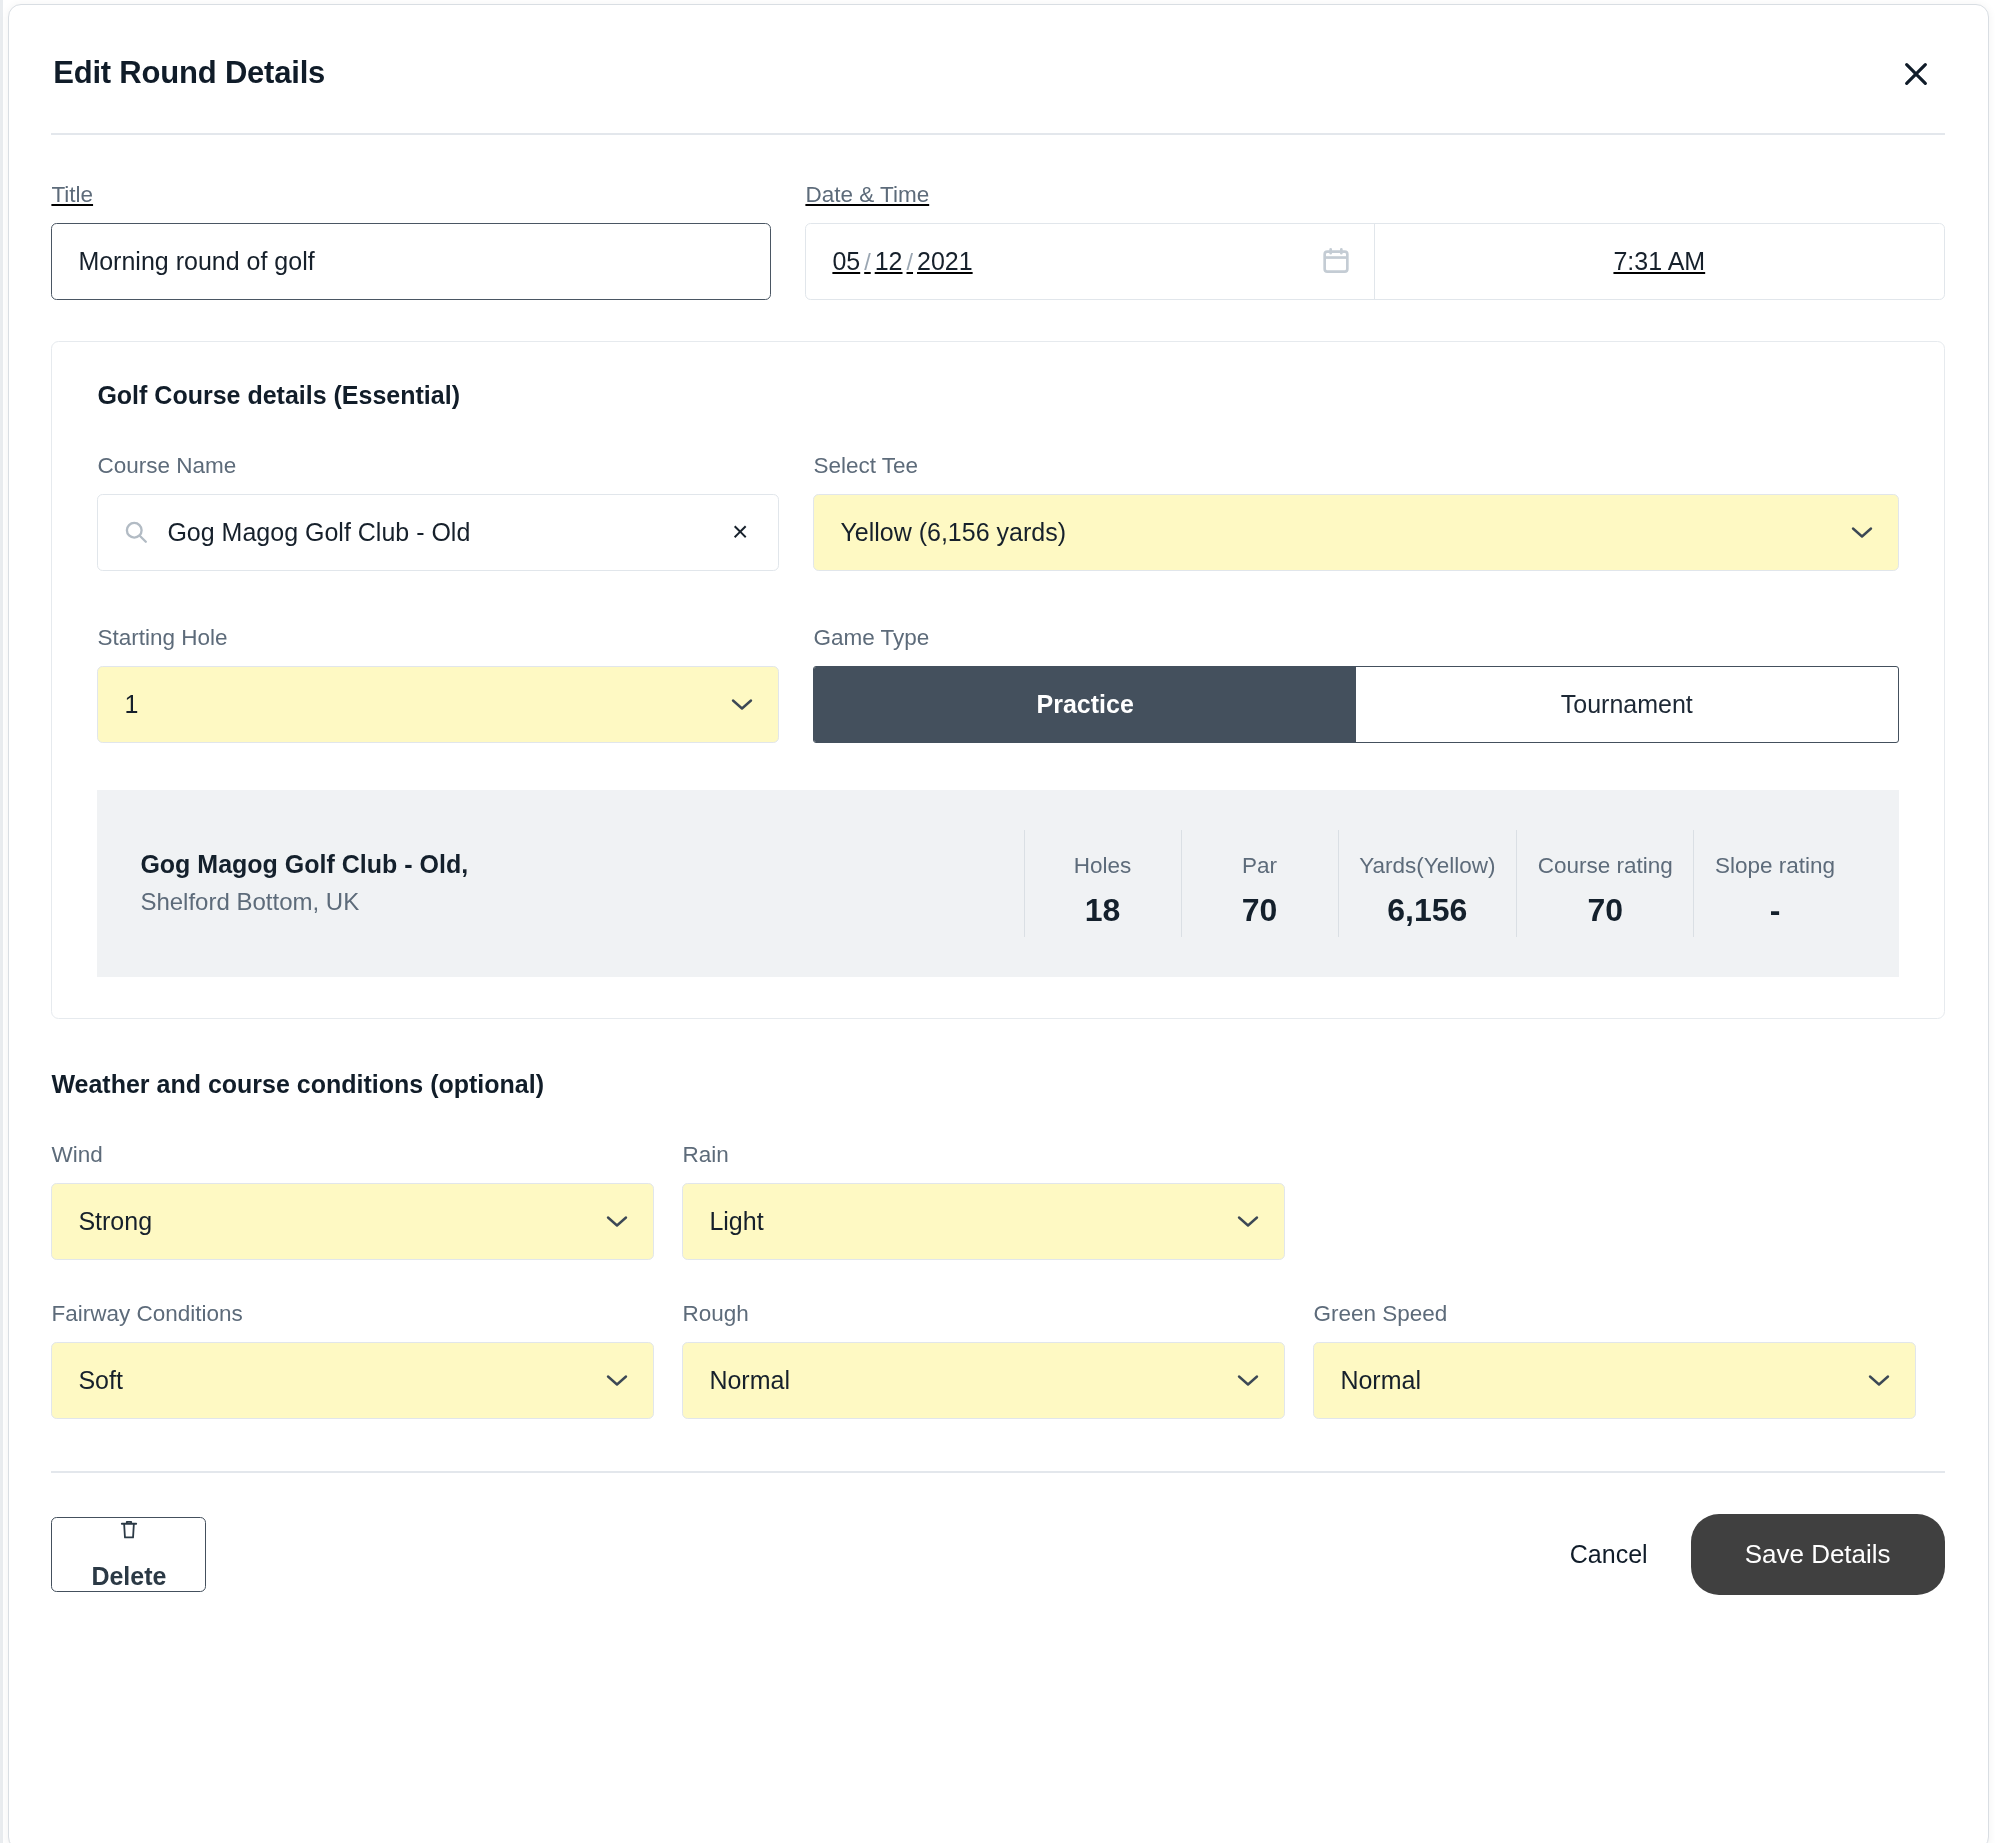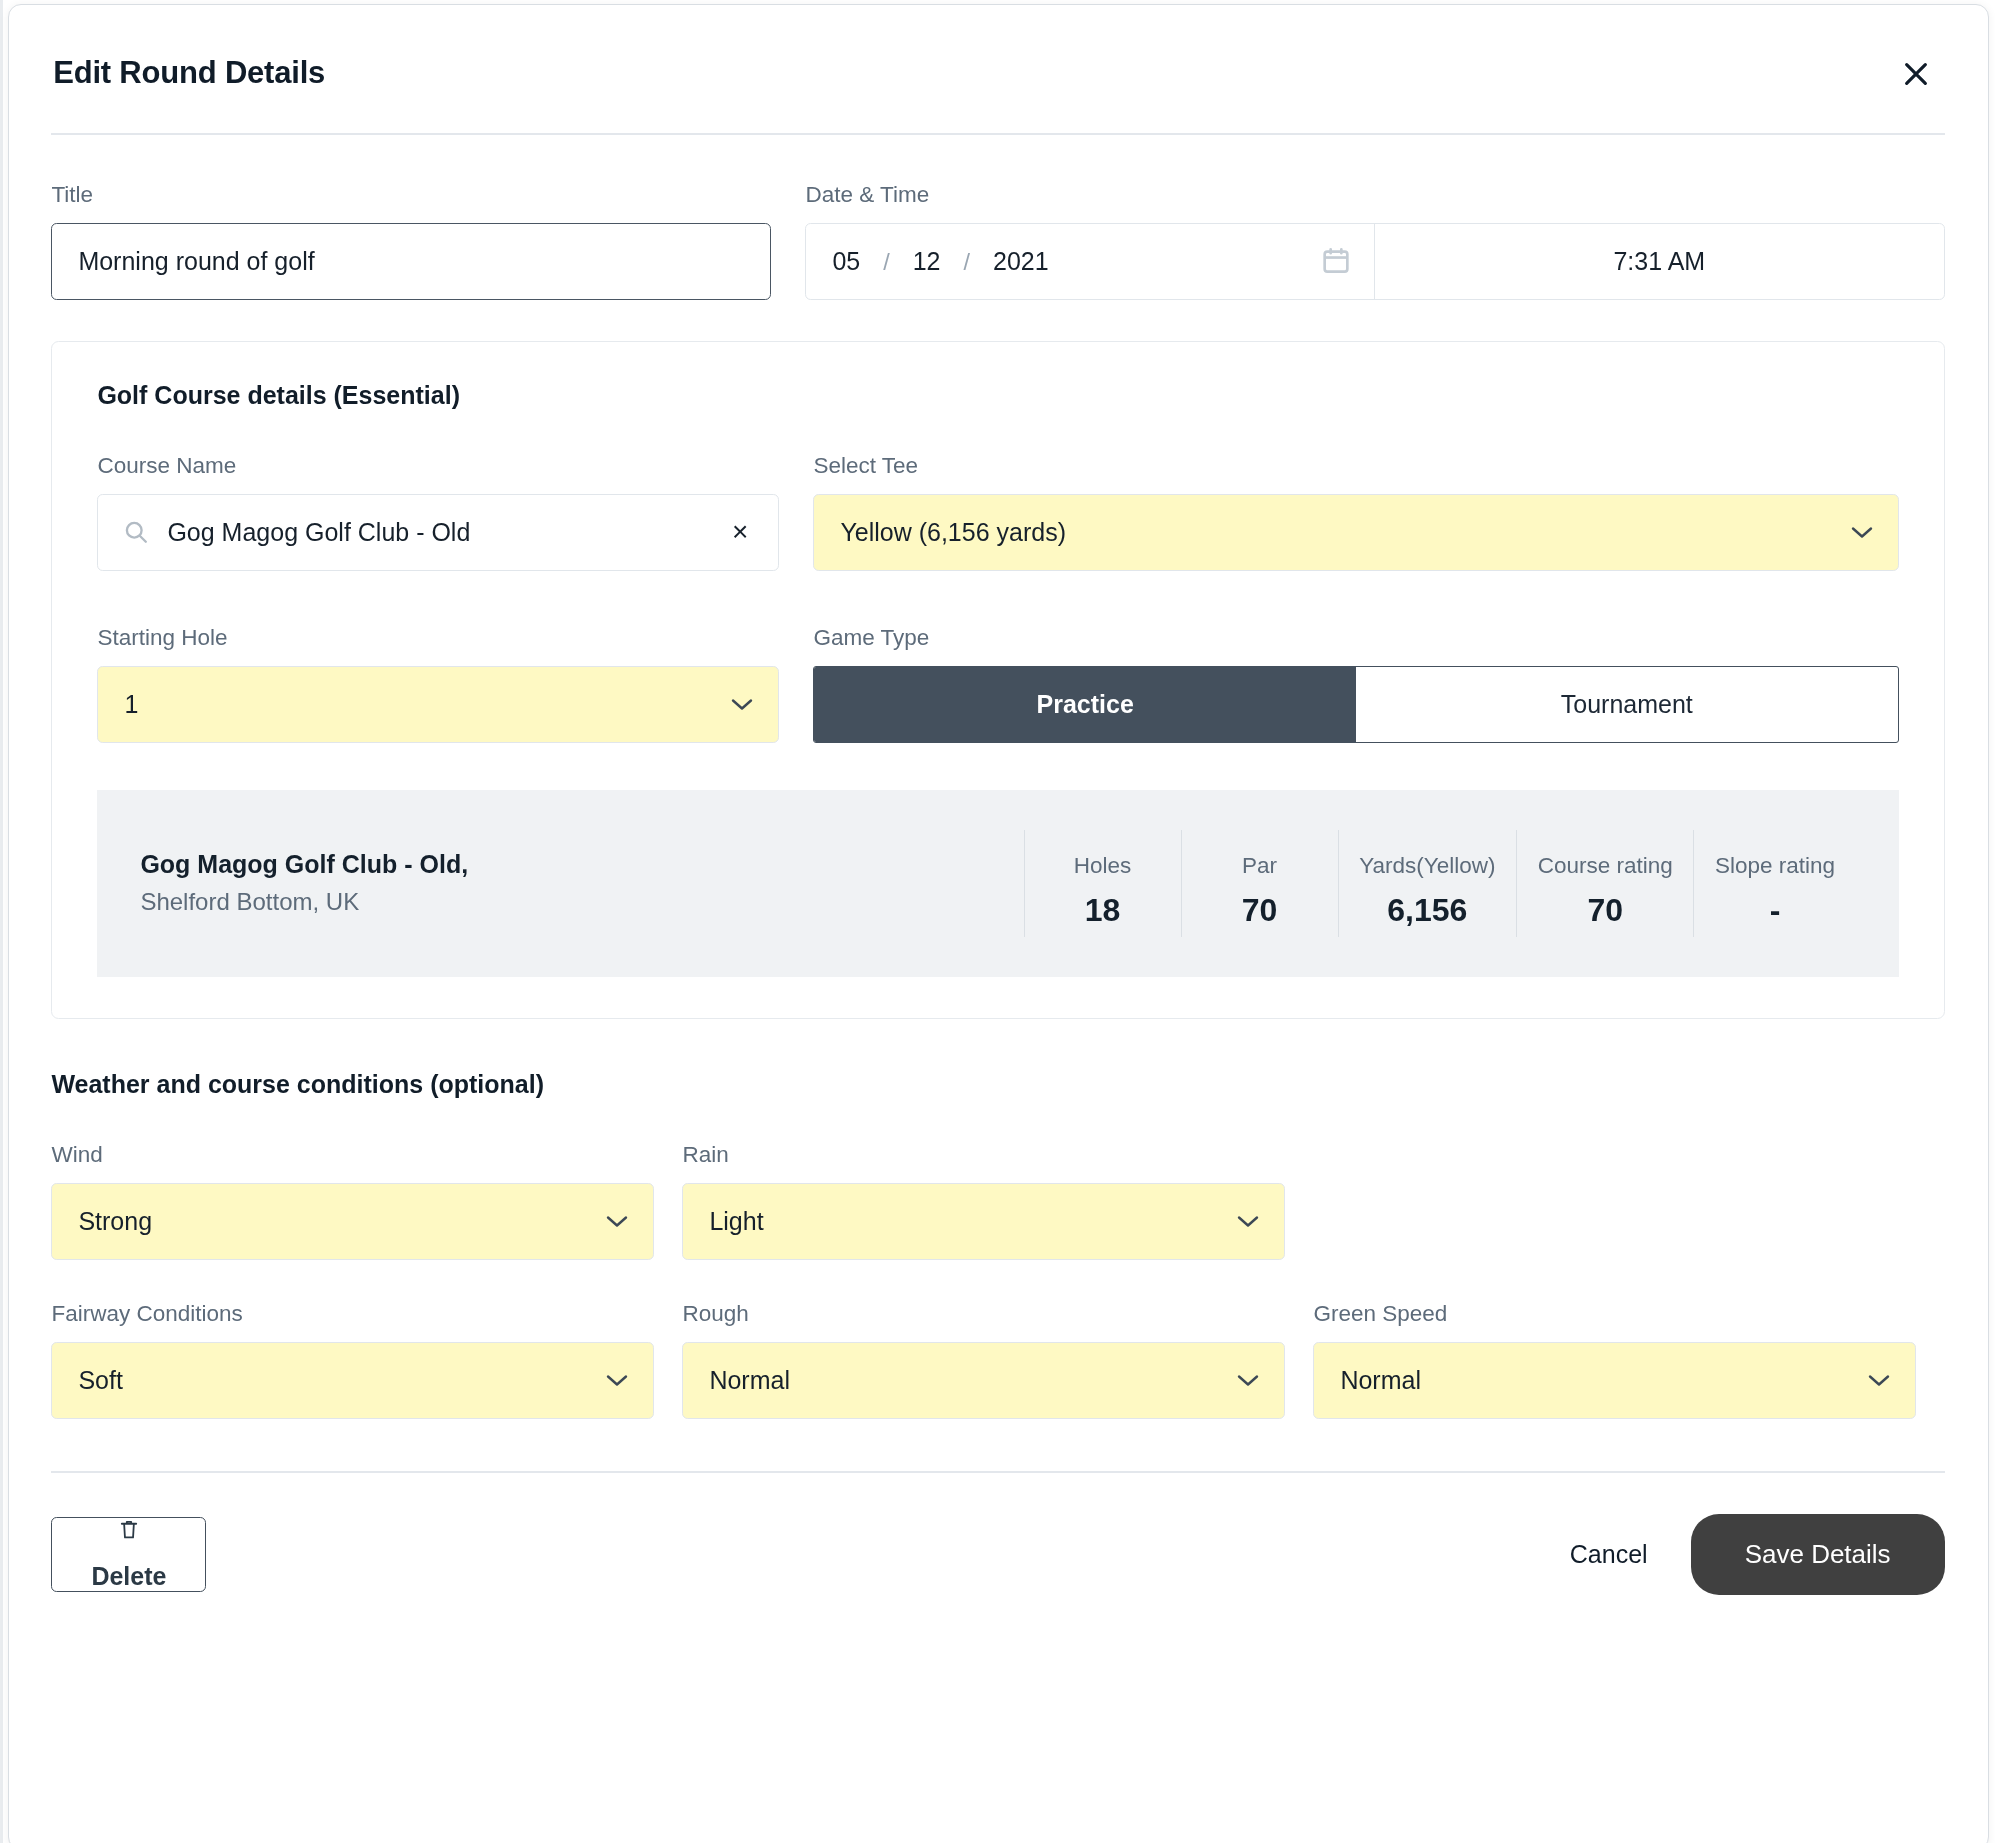--- a/index.html
+++ b/index.html
@@ -121,20 +121,21 @@
     height: 15px;
     flex: none;
   }
 
   
   .top-row {
     display: flex;
     gap: 34px;
     margin-top: 47px;
     padding: 0 1.9px;
+    text-decoration: underline;
   }
   .top-row .col-title { width: 720px; flex: none; }
   .top-row .col-date { flex: 1; }
 
   .datetime-group {
     display: flex;
     width: 100%;
     height: 77px;
     border: 1.9px solid #e1e6eb;
     border-radius: 5.6px;
@@ -146,21 +147,21 @@
     display: flex;
     align-items: center;
     justify-content: space-between;
     padding: 0 22.5px 0 26px;
     border-right: 1.9px solid #e1e6eb;
     cursor: text;
   }
   .dt-date-vals {
     display: flex;
     align-items: baseline;
-    gap: 23px;
+    gap: 4px;
     font-size: 25px;
     color: #16202b;
   }
   .dt-slash { color: #9aa6b2; font-size: 23.4px; }
   .dt-time {
     flex: 1;
     display: flex;
     align-items: center;
     justify-content: center;
     font-size: 25px;

